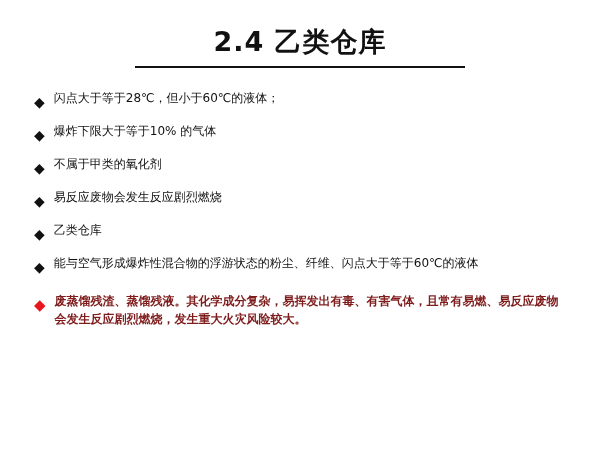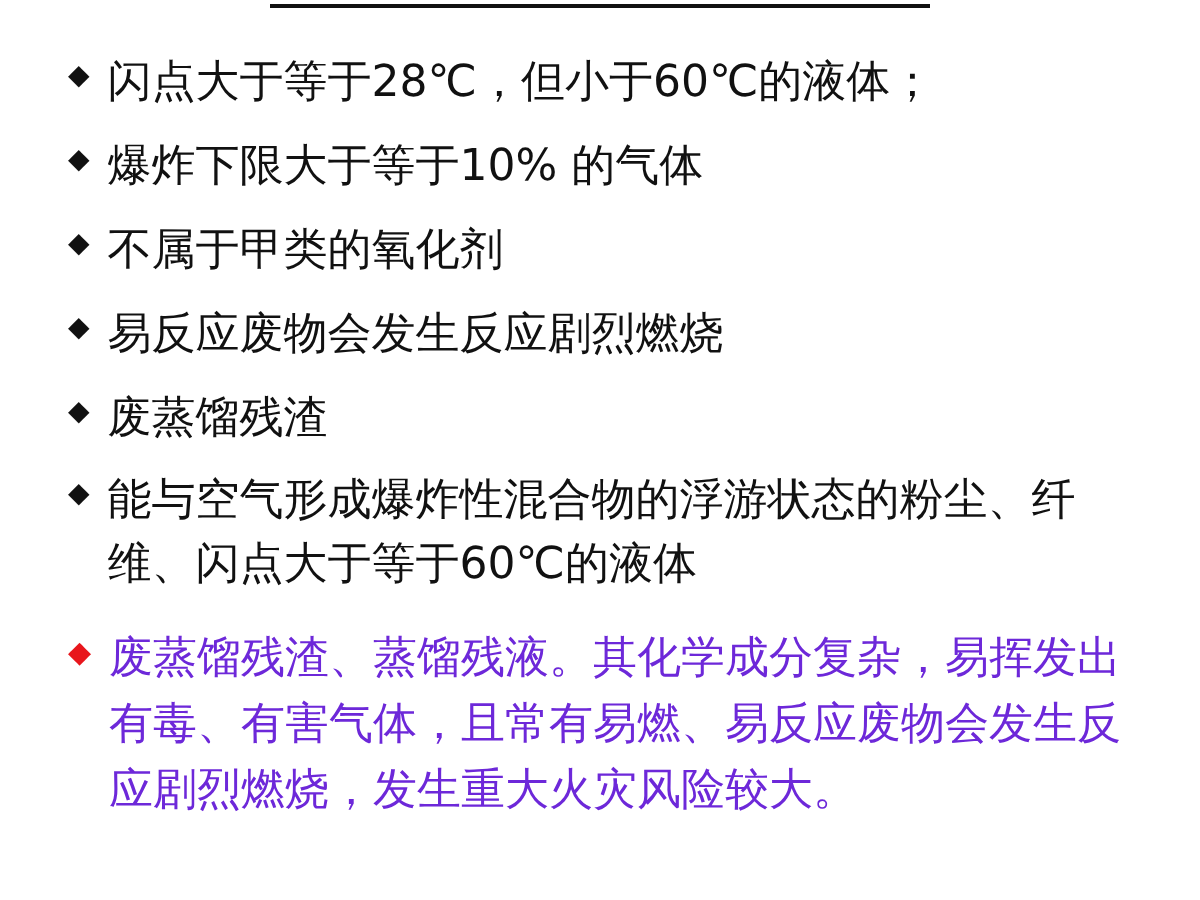--- a/index.html
+++ b/index.html
@@ -50,40 +50,41 @@
     font-size: 14px;
     line-height: 1.5;
     margin-right: 9px;
     padding-top: 2px;
     color: #111111;
   }
   .item.black .bullet { color: #111111; }
   .item.red .bullet { color: #e8161c; }
   .text {
     flex: 1 1 auto;
-    font-size: 22px;
+    font-size: 12px;
     color: #111111;
   }
   .item.red .text {
-    color: #6d28d9;
-    font-weight: normal;
+    color: #7f1d1d;
+    font-weight: bold;
     line-height: 1.5;
   }
   .item.red {
     margin-top: 14px;
   }
   .item.red .bullet {
     font-size: 15px;
   }
 </style>
 </head>
 <body>
 
 <div class="slide">
 
+  <div class="title">2.4  乙类仓库</div>
   <div class="title-underline"></div>
 
   <div class="content">
 
     <div class="item black">
       <span class="bullet">◆</span>
       <span class="text">闪点大于等于28℃，但小于60℃的液体；</span>
     </div>
 
     <div class="item black">
@@ -96,21 +97,21 @@
       <span class="text">不属于甲类的氧化剂</span>
     </div>
 
     <div class="item black">
       <span class="bullet">◆</span>
       <span class="text">易反应废物会发生反应剧烈燃烧</span>
     </div>
 
     <div class="item black">
       <span class="bullet">◆</span>
-      <span class="text">废蒸馏残渣</span>
+      <span class="text">乙类仓库</span>
     </div>
 
     <div class="item black">
       <span class="bullet">◆</span>
       <span class="text">能与空气形成爆炸性混合物的浮游状态的粉尘、纤维、闪点大于等于60℃的液体</span>
     </div>
 
     <div class="item red">
       <span class="bullet">◆</span>
       <span class="text">废蒸馏残渣、蒸馏残液。其化学成分复杂，易挥发出有毒、有害气体，且常有易燃、易反应废物会发生反应剧烈燃烧，发生重大火灾风险较大。</span>

